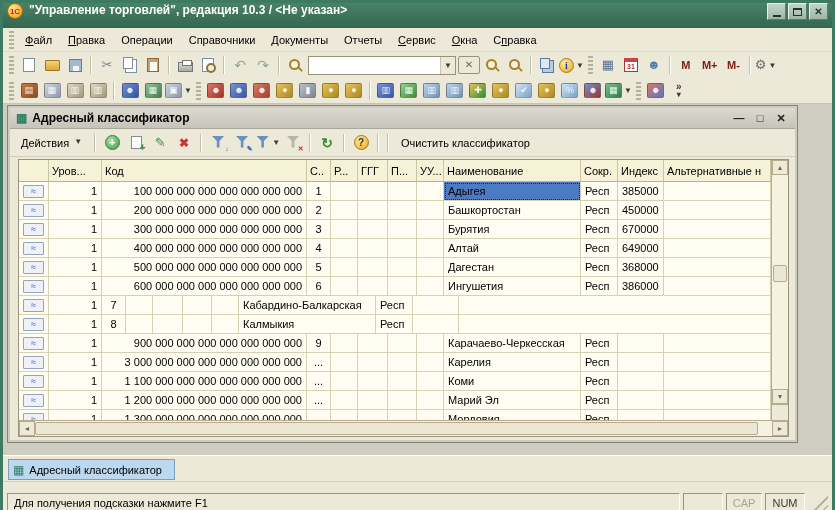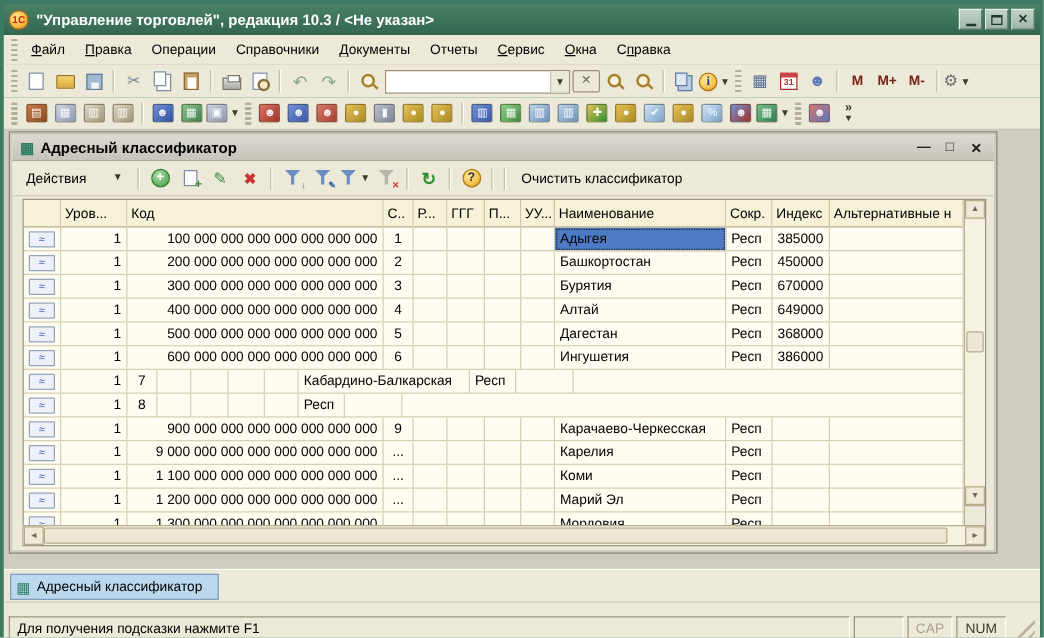--- a/index.html
+++ b/index.html
@@ -2,21 +2,21 @@
 <html><head>
 <meta charset="utf-8">
 <style>
   *{box-sizing:border-box;margin:0;padding:0}
   html,body{width:835px;height:510px;overflow:hidden}
   body{font-family:"Liberation Sans",sans-serif;font-size:11px;background:#3c7a62;position:relative;color:#000}
   .app{position:absolute;inset:0}
 
   
   .titlebar{position:absolute;top:3px;left:3px;right:3px;height:25px;
-    background:linear-gradient(180deg,#4a8266,#336650);display:flex;align-items:center;gap:6px;padding:0 4px}
+    background:linear-gradient(180deg,#4a8266,#336650);display:flex;gap:6px;padding:0 4px}
   .logo{width:16px;height:16px;border-radius:50%;background:radial-gradient(circle at 35% 30%,#ffe88a,#f6b93e 60%,#d98a1e);
     border:1px solid #b06a10;color:#c22;font-size:8px;font-weight:bold;display:flex;align-items:center;justify-content:center}
   .t-text{color:#fff;font-weight:bold;font-size:12px;flex:1;white-space:nowrap;overflow:hidden}
   .wbtns{display:flex;gap:2px}
   .wbtn{width:19px;height:17px;background:linear-gradient(180deg,#c2d4c8,#9db5a7);border:1px solid;
     border-color:#e4efe8 #5d7a6a #5d7a6a #e4efe8;display:flex;align-items:center;justify-content:center;color:#1e352a;font-size:10px;font-weight:bold}
   .glyph-min{width:8px;height:2px;background:#1e352a;margin-top:8px}
   .glyph-max{width:9px;height:8px;border:1px solid #1e352a;border-top-width:2px}
   .glyph-x{font-size:10px;line-height:10px}
 
@@ -58,21 +58,21 @@
 
   
   .mdi{position:absolute;top:104px;left:3px;right:3px;height:351px;background:#cfcdc0}
   .child{position:absolute;left:5px;top:2px;width:789px;height:336px;background:#ece9d8;
     border:2px solid #cfccbf;outline:1px solid #85837a;display:flex;flex-direction:column}
   .c-title{height:21px;background:linear-gradient(#dcd9d1,#c6c3b9);border-bottom:1px solid #a9a69b;display:flex;align-items:center;gap:5px;padding:0 6px;font-weight:bold;font-size:12px}
   .c-title .spacer{flex:1}
   .cwbtn{width:16px;display:flex;align-items:center;justify-content:center;color:#222;font-weight:bold;font-size:11px}
   .grid-ico{color:#2f7f63;font-size:12px;line-height:12px}
   .c-toolbar{height:28px;background:#ece9d8;border-bottom:1px solid #d2cebb;display:flex;align-items:center;padding:0 4px;gap:2px}
-  .txtbtn{padding:3px 7px;display:flex;align-items:flex-start;gap:20px;white-space:nowrap}
+  .txtbtn{padding:3px 7px;display:flex;align-items:flex-start;gap:4px;white-space:nowrap}
   .i-add{width:15px;height:15px;border-radius:50%;background:radial-gradient(circle at 35% 30%,#aadcaa,#3f9f3f);border:1px solid #2f7f2f;color:#fff;font-weight:bold;font-size:11px;line-height:13px;text-align:center}
   .i-copyadd{width:11px;height:13px;background:#fdfdfb;border:1px solid #7f8da0;position:relative}
   .i-copyadd::after{content:"+";position:absolute;right:-5px;bottom:-5px;color:#2f8f2f;font-weight:bold;font-size:10px}
   .i-edit{color:#3f8f3f;font-size:13px;line-height:13px}
   .i-del{color:#c33;font-size:12px;font-weight:bold;line-height:12px}
   .funnel{width:13px;height:12px;background:#6b8fc0;clip-path:polygon(0 0,100% 0,60% 46%,60% 100%,40% 100%,40% 46%)}
   .funnel.off{background:#b8b5a8}
   .fwrap{position:relative;width:15px;height:14px;display:flex;align-items:flex-start;justify-content:center}
   .fwrap .mini{position:absolute;right:-3px;bottom:-2px;font-size:7px;line-height:7px;color:#2f5faf;font-weight:bold}
   .fwrap .mini.red{color:#c33}
@@ -526,20 +526,21 @@
                   <div class="trow">
                     <span class="tc c-ico">
                       <span class="rec">≈</span>
                     </span>
                     <span class="tc c-lvl num">1</span>
                     <span class="tc c-s ctr">8</span>
                     <span class="tc c-r"></span>
                     <span class="tc c-g"></span>
                     <span class="tc c-p"></span>
                     <span class="tc c-uu"></span>
+                    <span class="tc c-name">Калмыкия</span>
                     <span class="tc c-abbr">Респ</span>
                     <span class="tc c-idx"></span>
                     <span class="tc c-alt"></span>
                   </div>
                   <div class="trow">
                     <span class="tc c-ico">
                       <span class="rec">≈</span>
                     </span>
                     <span class="tc c-lvl num">1</span>
                     <span class="tc c-code num">900 000 000 000 000 000 000 000</span>
@@ -551,21 +552,21 @@
                     <span class="tc c-name">Карачаево-Черкесская</span>
                     <span class="tc c-abbr">Респ</span>
                     <span class="tc c-idx"></span>
                     <span class="tc c-alt"></span>
                   </div>
                   <div class="trow">
                     <span class="tc c-ico">
                       <span class="rec">≈</span>
                     </span>
                     <span class="tc c-lvl num">1</span>
-                    <span class="tc c-code num">9 000 000 000 000 000 000 000 000</span>
+                    <span class="tc c-code num">3 000 000 000 000 000 000 000 000</span>
                     <span class="tc c-s ctr">...</span>
                     <span class="tc c-r"></span>
                     <span class="tc c-g"></span>
                     <span class="tc c-p"></span>
                     <span class="tc c-uu"></span>
                     <span class="tc c-name">Карелия</span>
                     <span class="tc c-abbr">Респ</span>
                     <span class="tc c-idx"></span>
                     <span class="tc c-alt"></span>
                   </div>

